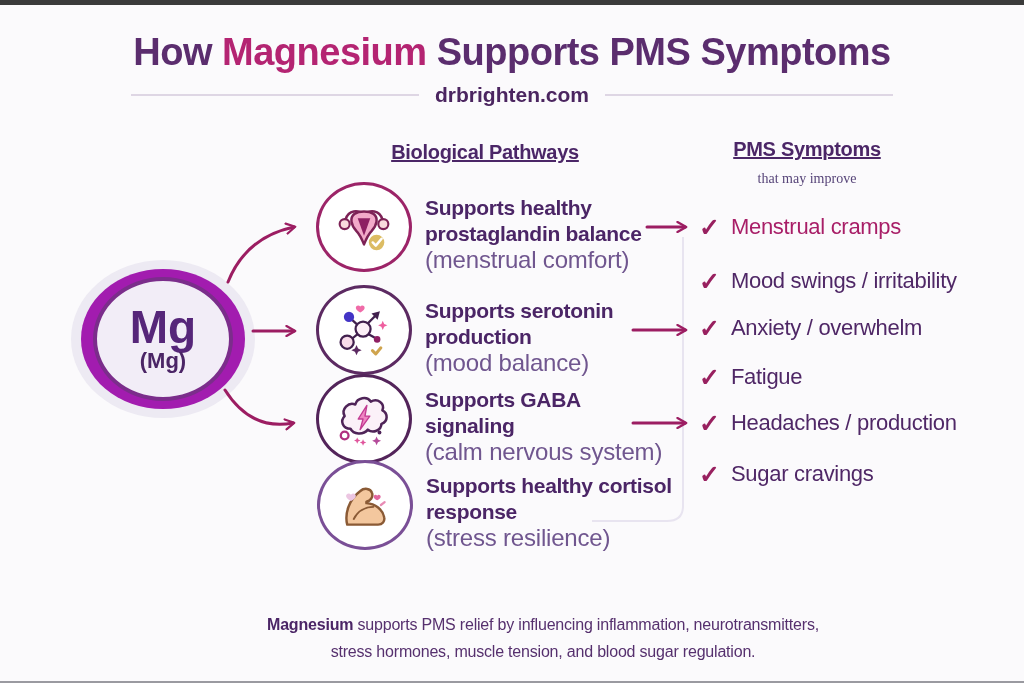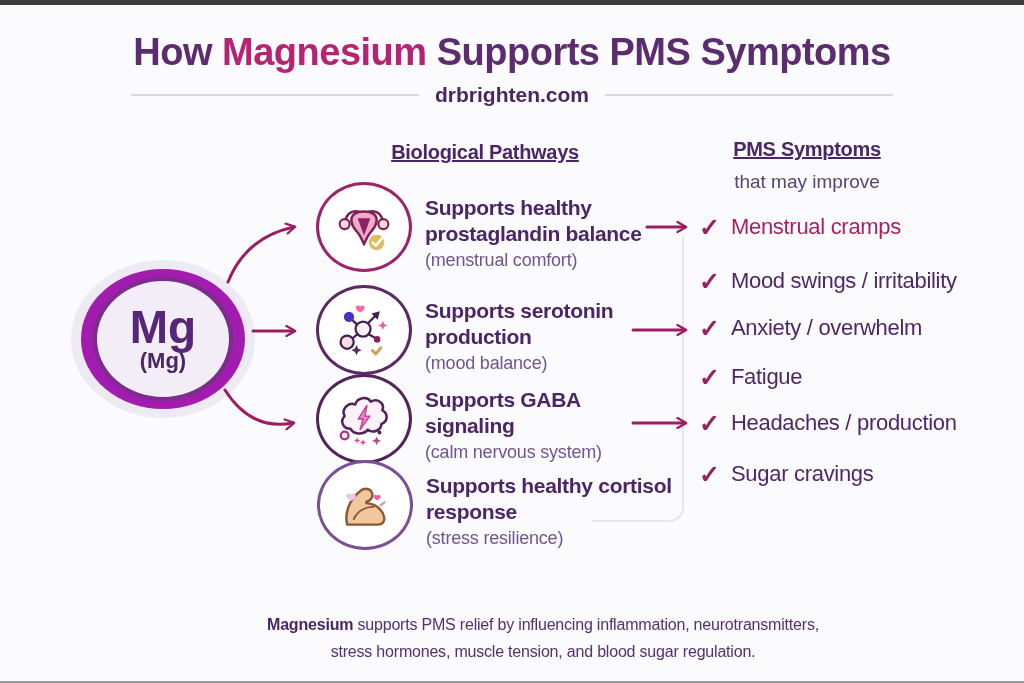--- a/index.html
+++ b/index.html
@@ -17,21 +17,21 @@
   .subtitle-row{position:absolute;top:83px;left:0;width:100%;display:flex;
     align-items:center;justify-content:center;gap:16px;}
   .subtitle-row .rule{width:288px;height:2px;background:#ded6e4;}
   .subtitle-row .src{font-size:21px;font-weight:bold;color:#4b2560;}
 
   .col-head{position:absolute;font-size:20px;font-weight:bold;color:#4b2667;
     text-align:center;letter-spacing:-0.3px;white-space:nowrap;text-decoration:underline;}
   .head-pathways{top:141px;left:330px;width:310px;}
   .head-symptoms{top:138px;left:657px;width:300px;}
   .sub-symptoms{position:absolute;top:171px;left:657px;width:300px;text-align:center;
-    font-size:19px;color:#564478;}
+    font-size:14px;color:#564478;font-family:Liberation Serif, serif;}
 
   
   .mg-halo{position:absolute;left:71px;top:260px;width:184px;height:158px;border-radius:50%;
     background:#edeaf3;display:flex;align-items:center;justify-content:center;}
   .mg-white{width:164px;height:140px;border-radius:50%;background:#a21caf;
     display:flex;align-items:center;justify-content:center;}
   .mg-core{width:132px;height:116px;border-radius:50%;border:4px solid #7b2d8b;background:#f2edf7;
     display:flex;flex-direction:column;align-items:center;justify-content:center;}
   .mg-symbol{font-size:46px;font-weight:bold;color:#562679;line-height:44px;}
   .mg-formula{font-size:22px;font-weight:bold;color:#4b2566;line-height:24px;}
@@ -45,21 +45,21 @@
   .icon-circle{width:90px;height:84px;border-radius:50%;background:#fff;flex:0 0 auto;
     display:flex;align-items:center;justify-content:center;}
   .pw1 .icon-circle{border:3px solid #9c2468;}
   .pw2 .icon-circle{border:3px solid #5c2a62;}
   .pw3 .icon-circle{border:3px solid #53245a;}
   .pw4 .icon-circle{border:3px solid #7a4f96;}
   .pw-text{padding-top:3px;max-width:250px;}
   .pw3 .pw-text{padding-top:8px;}
   .pw-title{font-size:21px;font-weight:bold;color:#4b2566;line-height:26px;
     letter-spacing:-0.3px;white-space:pre-line;}
-  .pw-note{font-size:18px;color:#70568f;line-height:24px;margin-top:1px;letter-spacing:-0.2px;}
+  .pw-note{font-size:24px;color:#70568f;line-height:24px;margin-top:1px;letter-spacing:-0.2px;}
 
   
   .sym-row{position:absolute;left:699px;display:flex;align-items:center;gap:11px;white-space:nowrap;}
   .sym-check{font-size:25px;font-weight:bold;color:#98205f;line-height:28px;}
   .sym-label{font-size:22px;font-weight:normal;color:#4f2766;letter-spacing:-0.3px;}
   .sym-row.highlight .sym-label{color:#a81e67;}
   .sy1{top:213px;} .sy2{top:267px;} .sy3{top:314px;}
   .sy4{top:363px;} .sy5{top:409px;} .sy6{top:460px;}
 
   .overlay{position:absolute;left:0;top:0;z-index:3;pointer-events:none;}

